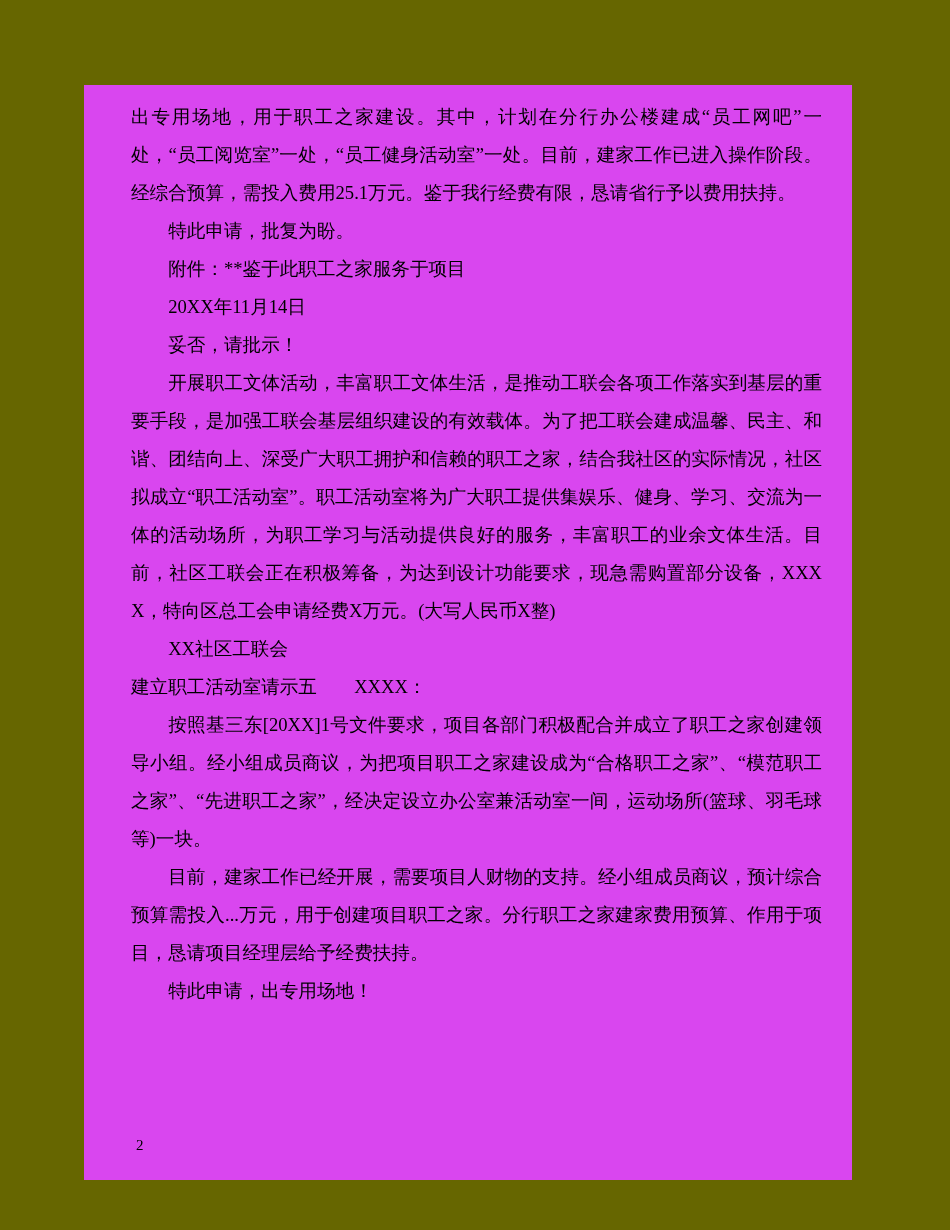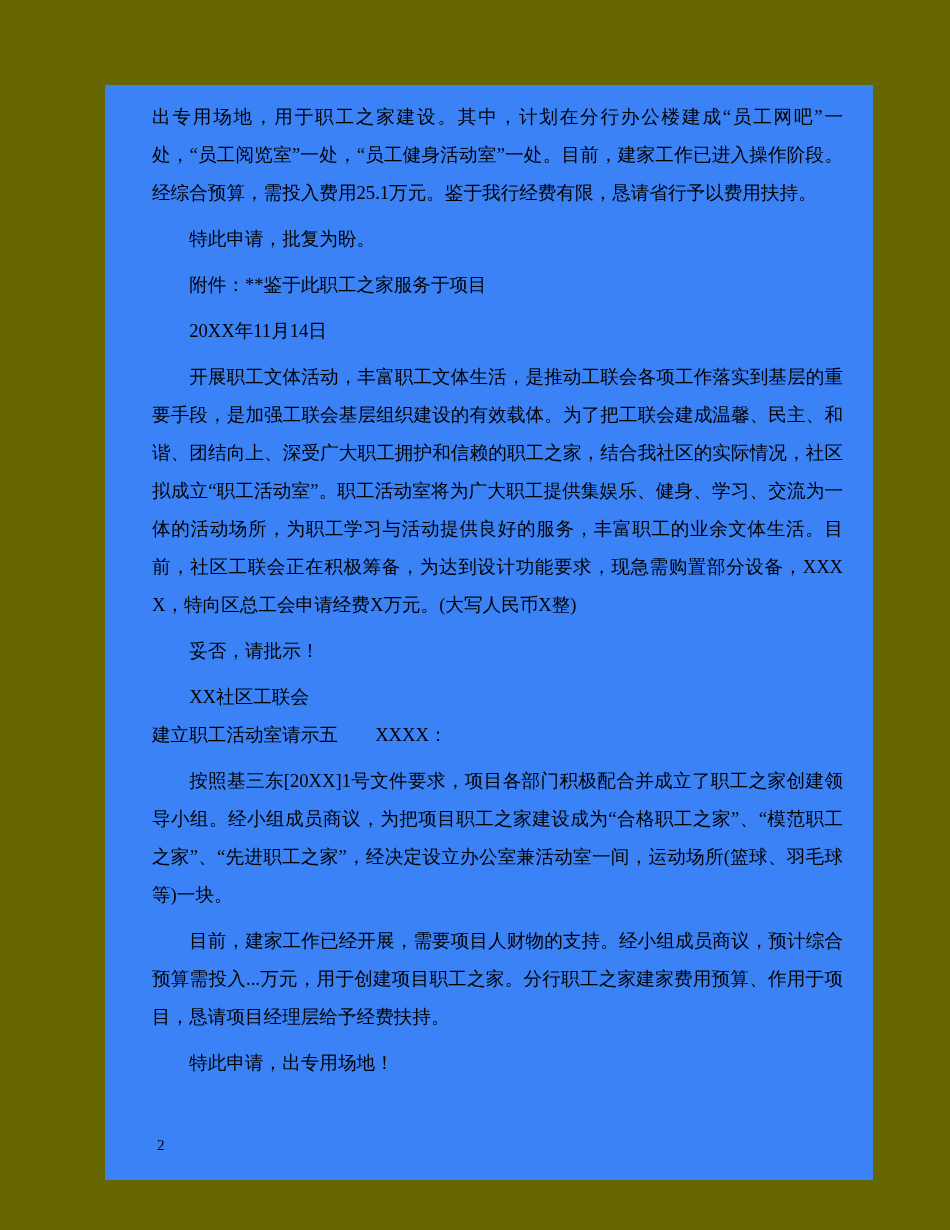--- a/index.html
+++ b/index.html
@@ -8,63 +8,63 @@
   }
   body {
     width: 950px;
     height: 1230px;
     background: #666600;
     position: relative;
     overflow: hidden;
   }
   .paper {
     position: absolute;
-    left: 105px;
+    left: 84px;
     top: 85px;
     width: 768px;
     height: 1095px;
-    background: #3b82f6;
+    background: #d946ef;
   }
   .content {
     position: absolute;
     left: 47px;
     top: 13px;
     width: 691px;
   }
   .para {
     font-family: "Liberation Serif", "DejaVu Serif", serif;
     font-size: 18.6px;
     line-height: 38px;
     color: #000000;
     text-align: justify;
     margin: 0;
     word-break: break-all;
   }
-  .indent { text-indent: 2em; margin-top: 8px; }
+  .indent { text-indent: 2em; }
   .flush  { text-indent: 0; }
   .page-num {
     position: absolute;
     left: 52px;
     bottom: 26px;
     font-family: "Liberation Serif", "DejaVu Serif", serif;
     font-size: 15px;
     color: #000000;
   }
 </style>
 </head>
 <body>
 
 <div class="paper">
   <div class="content">
     <p class="para flush">出专用场地，用于职工之家建设。其中，计划在分行办公楼建成“员工网吧”一处，“员工阅览室”一处，“员工健身活动室”一处。目前，建家工作已进入操作阶段。经综合预算，需投入费用25.1万元。鉴于我行经费有限，恳请省行予以费用扶持。</p>
     <p class="para indent">特此申请，批复为盼。</p>
     <p class="para indent">附件：**鉴于此职工之家服务于项目</p>
     <p class="para indent">20XX年11月14日</p>
+    <p class="para indent">妥否，请批示！</p>
     <p class="para indent">开展职工文体活动，丰富职工文体生活，是推动工联会各项工作落实到基层的重要手段，是加强工联会基层组织建设的有效载体。为了把工联会建成温馨、民主、和谐、团结向上、深受广大职工拥护和信赖的职工之家，结合我社区的实际情况，社区拟成立“职工活动室”。职工活动室将为广大职工提供集娱乐、健身、学习、交流为一体的活动场所，为职工学习与活动提供良好的服务，丰富职工的业余文体生活。目前，社区工联会正在积极筹备，为达到设计功能要求，现急需购置部分设备，XXXX，特向区总工会申请经费X万元。(大写人民币X整)</p>
-    <p class="para indent">妥否，请批示！</p>
     <p class="para indent">XX社区工联会</p>
     <p class="para flush">建立职工活动室请示五　　XXXX：</p>
     <p class="para indent">按照基三东[20XX]1号文件要求，项目各部门积极配合并成立了职工之家创建领导小组。经小组成员商议，为把项目职工之家建设成为“合格职工之家”、“模范职工之家”、“先进职工之家”，经决定设立办公室兼活动室一间，运动场所(篮球、羽毛球等)一块。</p>
     <p class="para indent">目前，建家工作已经开展，需要项目人财物的支持。经小组成员商议，预计综合预算需投入...万元，用于创建项目职工之家。分行职工之家建家费用预算、作用于项目，恳请项目经理层给予经费扶持。</p>
     <p class="para indent">特此申请，出专用场地！</p>
   </div>
   <div class="page-num">2</div>
 </div>
 
 </body></html>

